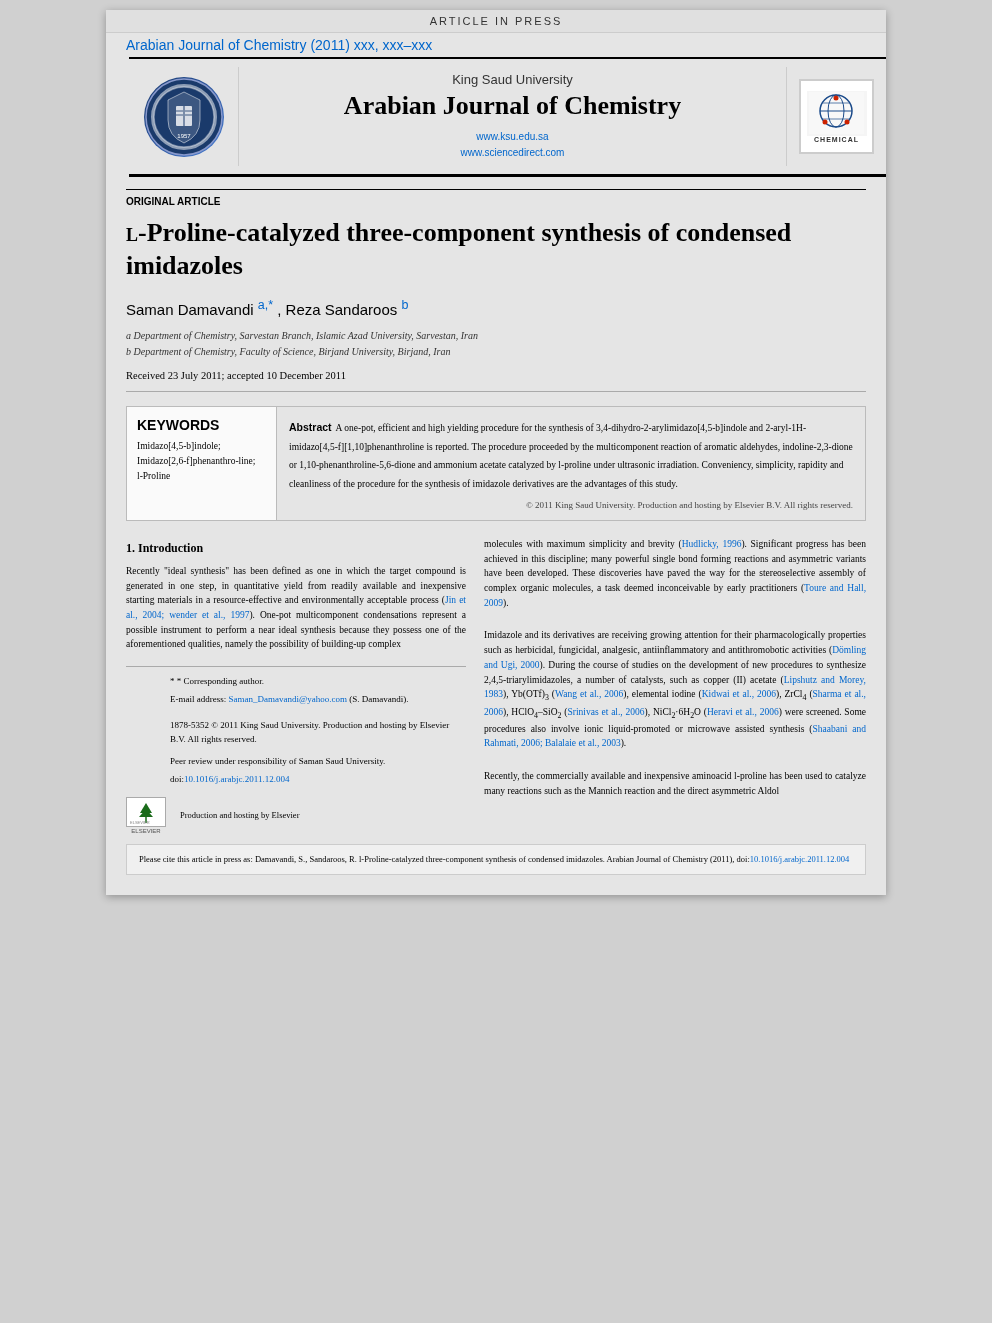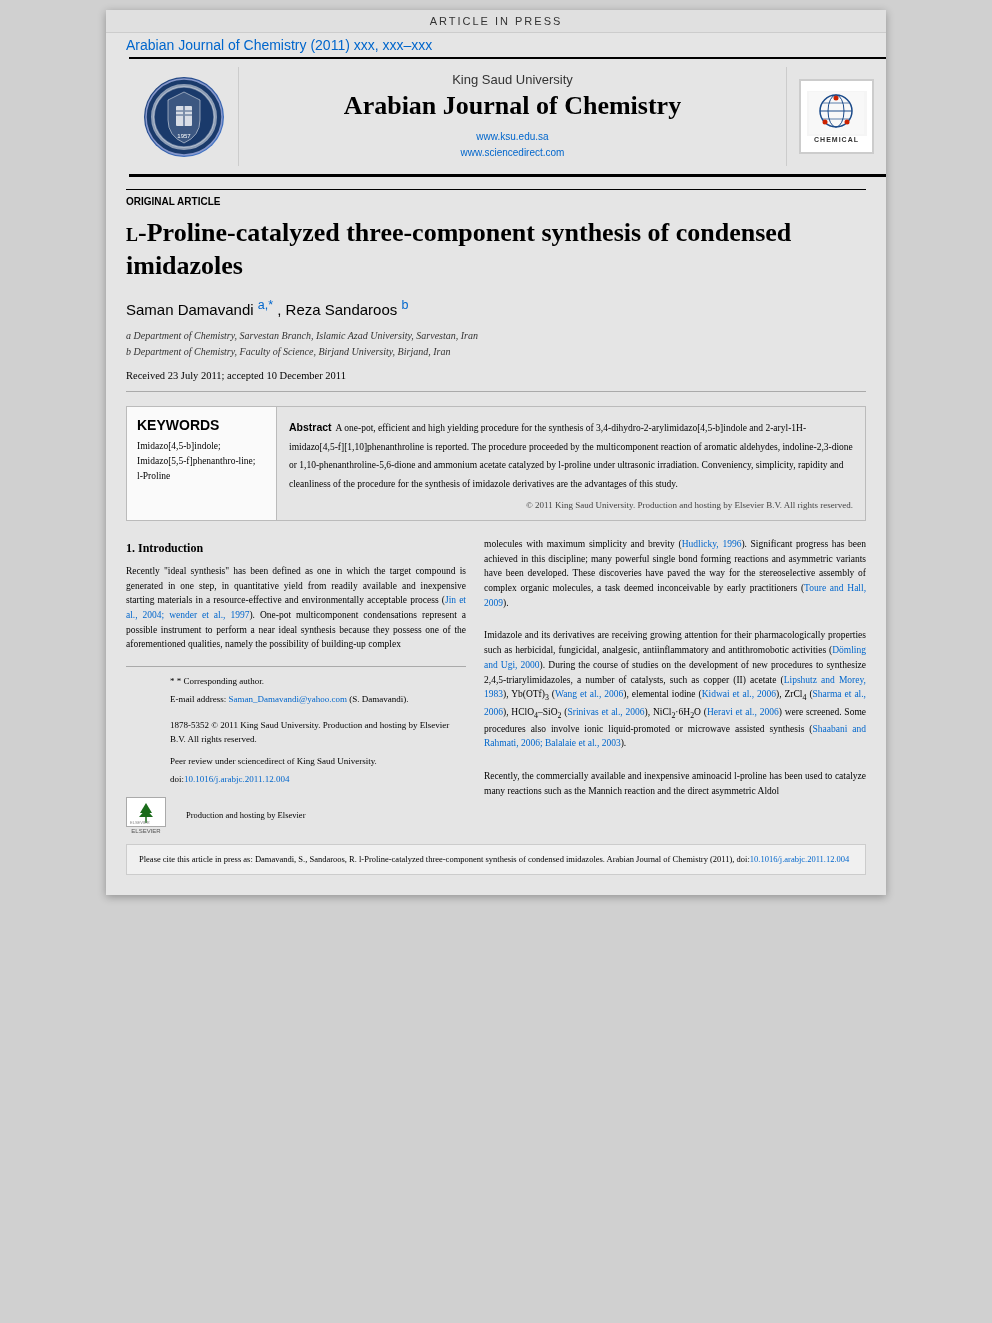--- a/index.html
+++ b/index.html
@@ -283,21 +283,21 @@
       margin-bottom: 4px;
       margin-left: 44px;
     }
     .footnote-item .fn-link {
       color: #0066cc;
     }
     .footnote-elsevier {
       margin-top: 10px;
       display: flex;
       align-items: center;
-      gap: 20px;
+      gap: 14px;
     }
     .fn-elsevier-logo {
       display: flex;
       flex-direction: column;
       align-items: center;
     }
     .fn-elsevier-box {
       width: 40px;
       height: 30px;
       border: 1px solid #aaa;
@@ -419,21 +419,21 @@
       <div>a Department of Chemistry, Sarvestan Branch, Islamic Azad University, Sarvestan, Iran</div>
       <div>b Department of Chemistry, Faculty of Science, Birjand University, Birjand, Iran</div>
     </div>
 
     <div class="dates-line">Received 23 July 2011; accepted 10 December 2011</div>
 
     <div class="keywords-abstract">
       <div class="keywords-box">
         <div class="kw-title">KEYWORDS</div>
         <div class="kw-item">Imidazo[4,5-b]indole;</div>
-        <div class="kw-item">Imidazo[5,5-f]phenanthro-line;</div>
+        <div class="kw-item">Imidazo[2,6-f]phenanthro-line;</div>
         <div class="kw-item">l-Proline</div>
       </div>
       <div class="abstract-box">
         <span class="abstract-title">Abstract</span>
         <span class="abstract-text">  A one-pot, efficient and high yielding procedure for the synthesis of 3,4-dihydro-2-arylimidazo[4,5-b]indole and 2-aryl-1H-imidazo[4,5-f][1,10]phenanthroline is reported. The procedure proceeded by the multicomponent reaction of aromatic aldehydes, indoline-2,3-dione or 1,10-phenanthroline-5,6-dione and ammonium acetate catalyzed by l-proline under ultrasonic irradiation. Conveniency, simplicity, rapidity and cleanliness of the procedure for the synthesis of imidazole derivatives are the advantages of this study.</span>
         <div class="abstract-copyright">© 2011 King Saud University. Production and hosting by Elsevier B.V. All rights reserved.</div>
       </div>
     </div>
 
     <div class="two-col">
@@ -449,21 +449,21 @@
             * <span>* Corresponding author.</span>
           </div>
           <div class="footnote-item">
             <span>E-mail address:</span>
             <a class="fn-link">Saman_Damavandi@yahoo.com</a>
             <span>(S. Damavandi).</span>
           </div>
           <div style="height:8px"></div>
           <div class="footnote-item">1878-5352 © 2011 King Saud University. Production and hosting by Elsevier B.V. All rights reserved.</div>
           <div style="height:4px"></div>
-          <div class="footnote-item">Peer review under sciencedirect of King Saud University.</div>
+          <div class="footnote-item">Peer review under responsibility of Saman Saud University.</div>
           <div class="footnote-item">
             doi:<a class="fn-link">10.1016/j.arabjc.2011.12.004</a>
           </div>
 
           <div class="footnote-elsevier">
             <div class="fn-elsevier-logo">
               <div class="fn-elsevier-box">
                 <svg width="36" height="26" viewBox="0 0 36 26">
                   <rect x="0" y="0" width="36" height="26" fill="white"></rect>
 

